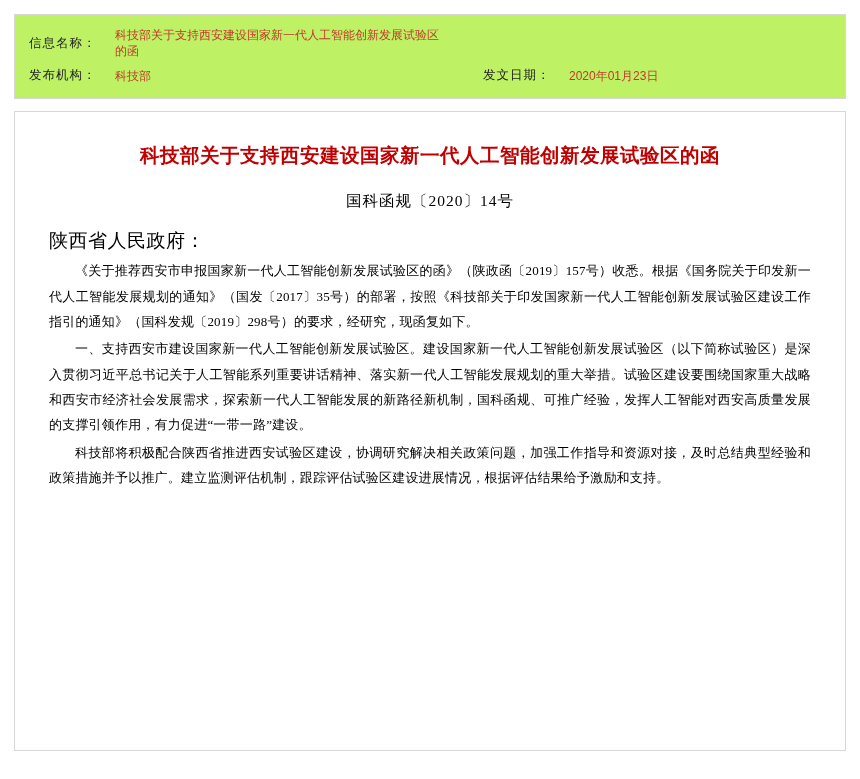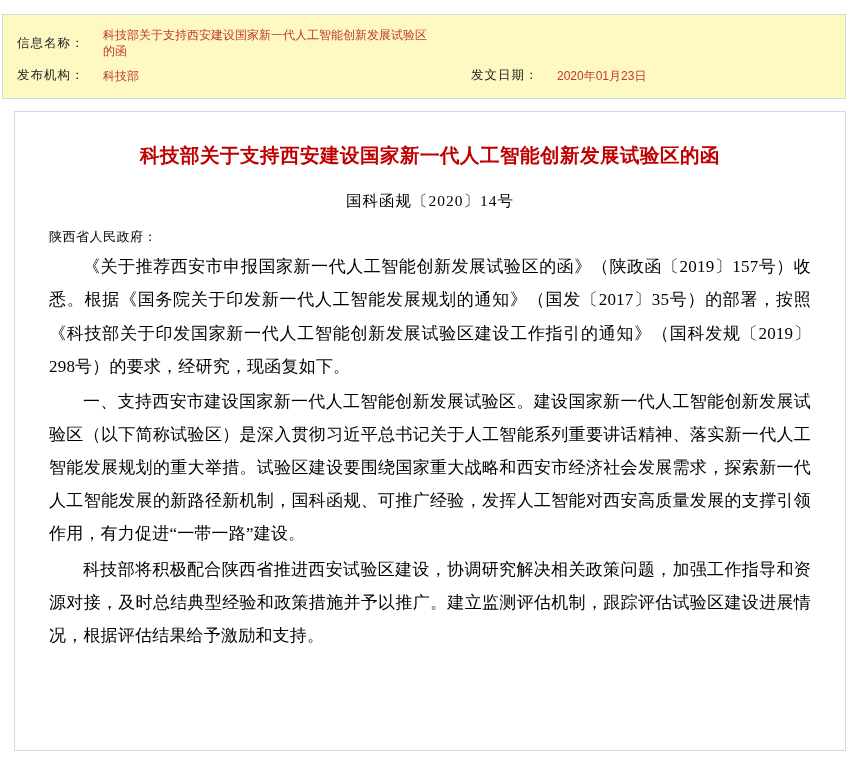--- a/index.html
+++ b/index.html
@@ -16,25 +16,25 @@
   }
   .page {
     width: 860px;
     height: 779px;
     position: relative;
     background: #fff;
   }
 
   
   .meta-panel {
-    margin: 14px 14px 0 2px;
+    margin: 14px 14px 0 14px;
     border: 1px solid #d8d8d8;
     border-top: 1px solid #d8d8d8;
     padding: 8px 10px 10px 10px;
-    background: #fef9c3;
+    background: #bef264;
   }
   .meta-table {
     width: 100%;
     border-collapse: collapse;
     font-size: 12.5px;
     font-family: "Liberation Sans", sans-serif;
   }
   .meta-table td {
     padding: 4px 4px;
     vertical-align: middle;
@@ -72,26 +72,26 @@
     margin: 8px 0 22px 0;
     font-family: "Liberation Sans", sans-serif;
   }
   .doc-number {
     text-align: center;
     font-size: 15.5px;
     margin: 0 0 16px 0;
     letter-spacing: 1px;
   }
   .recipient {
-    font-size: 13px;
+    font-size: 19px;
     margin: 0 0 4px 0;
     letter-spacing: 0.5px;
   }
   p.body-para {
-    font-size: 17px;
+    font-size: 13px;
     line-height: 1.95;
     margin: 0 0 2px 0;
     text-align: justify;
     text-justify: inter-ideograph;
     text-indent: 2em;
     letter-spacing: 0.2px;
   }
   .hl {
     font-weight: normal;
   }

